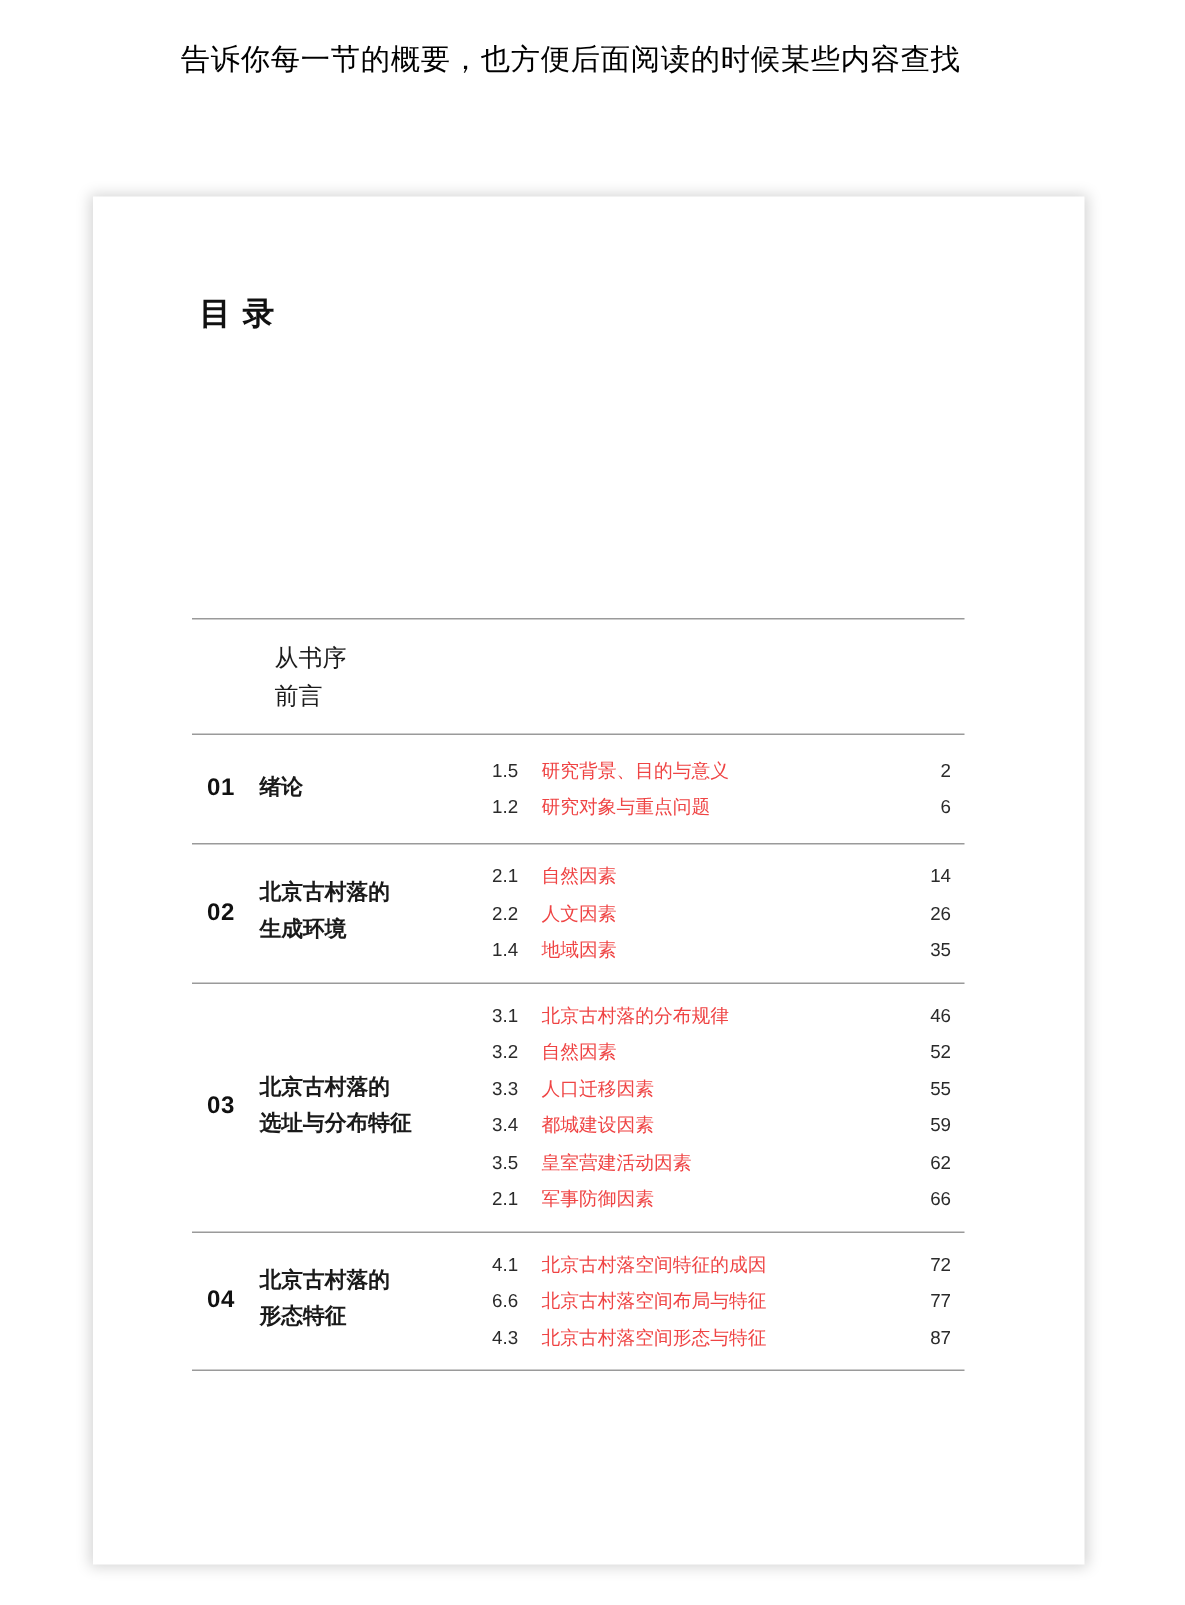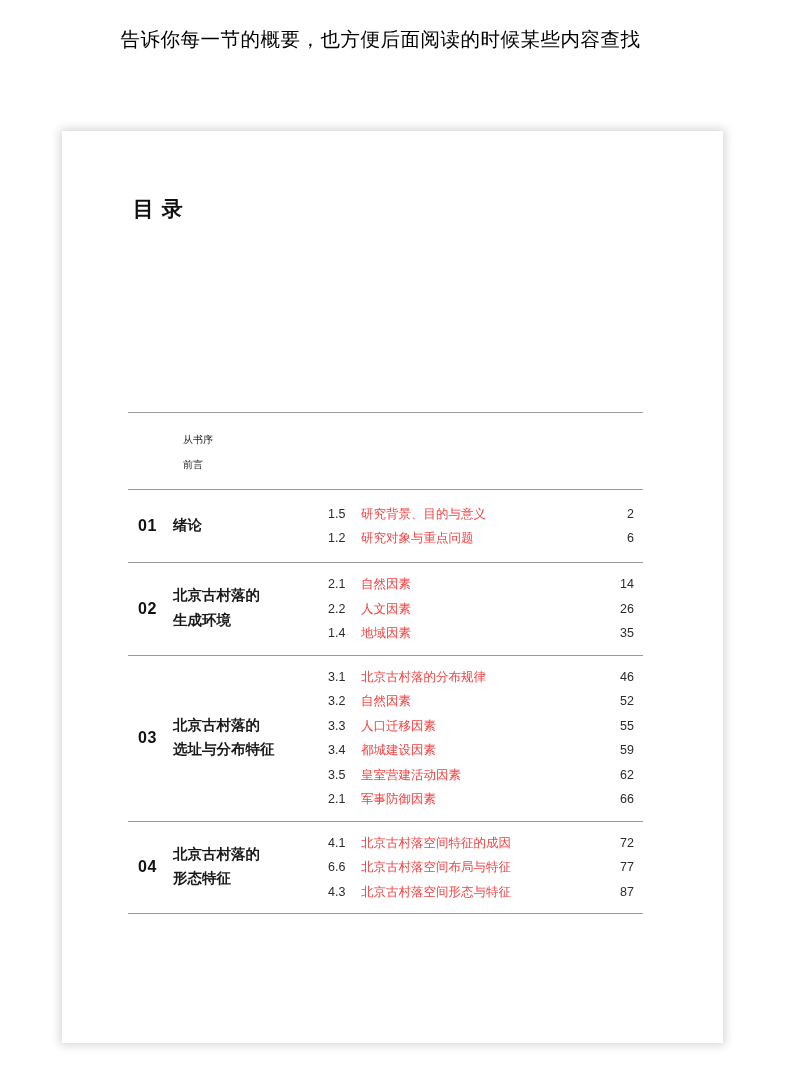--- a/index.html
+++ b/index.html
@@ -58,21 +58,21 @@
   .rule {
     height: 1px;
     background: #9a9a9a;
     width: 100%;
   }
 
   .front-block {
     padding: 14px 0 12px 0;
   }
   .front-item {
-    font-size: 10px;
+    font-size: 16px;
     color: #1c1c1c;
     margin-left: 55px;
     line-height: 25px;
   }
 
   .chapter {
     display: flex;
     align-items: center;
     min-height: 54px;
     padding: 9px 0 9px 0;

